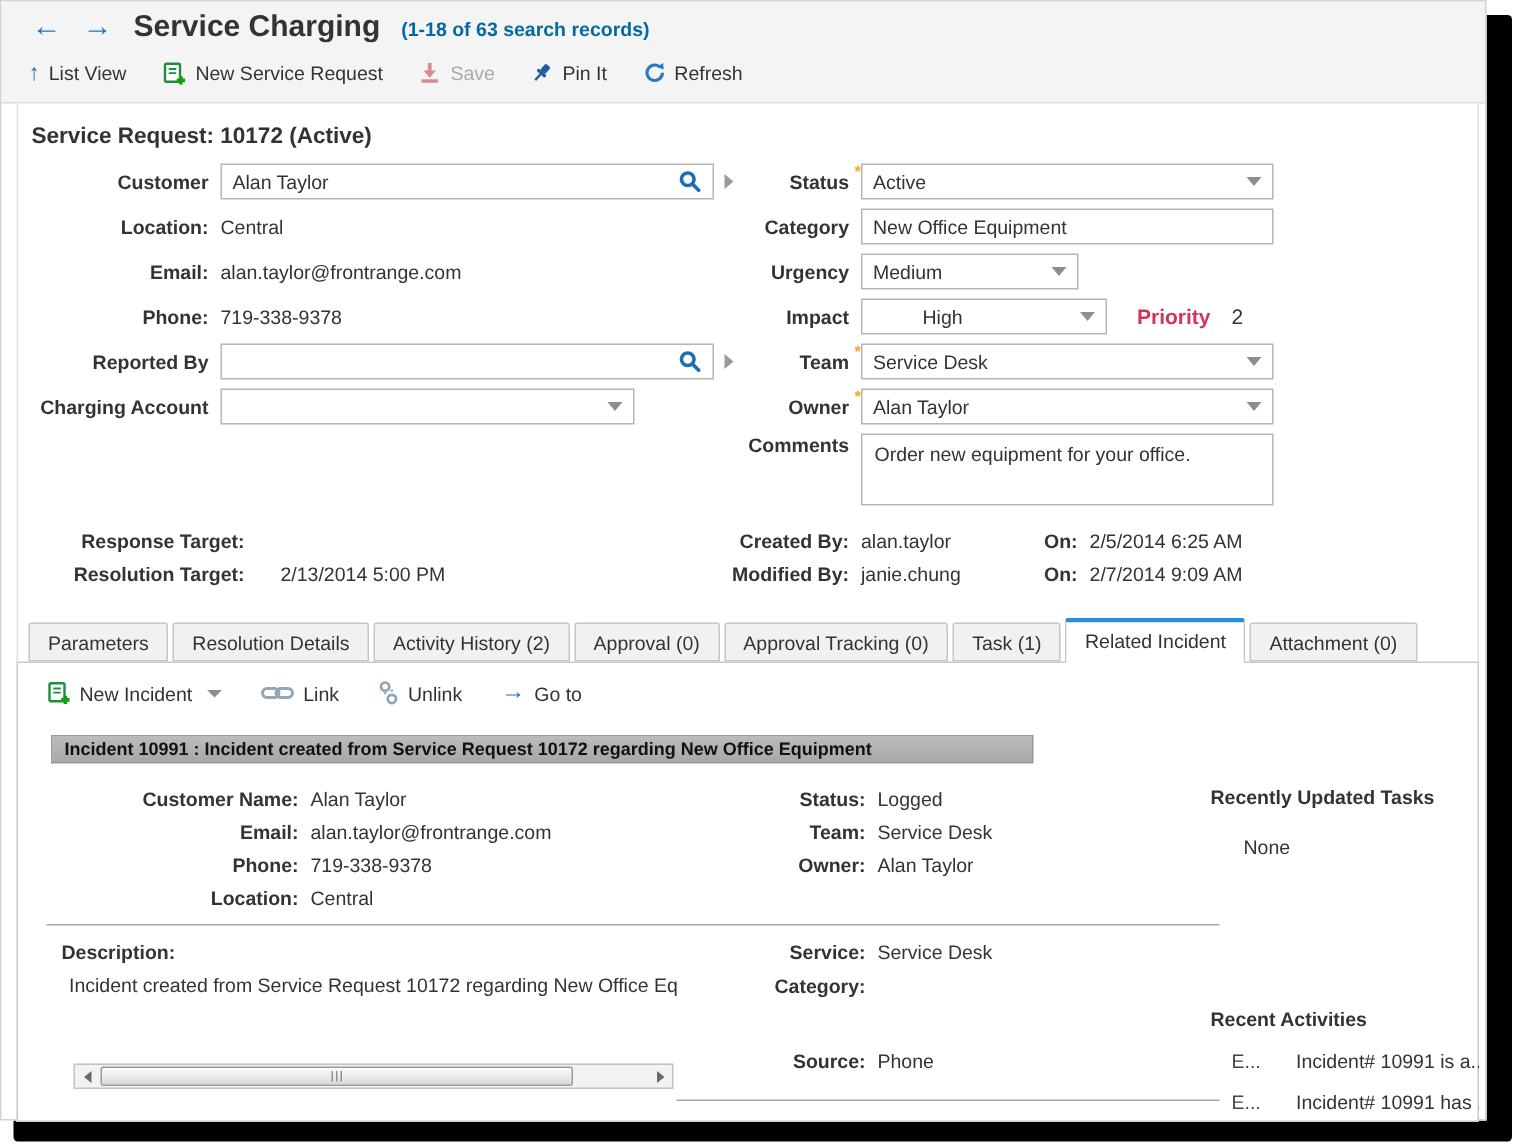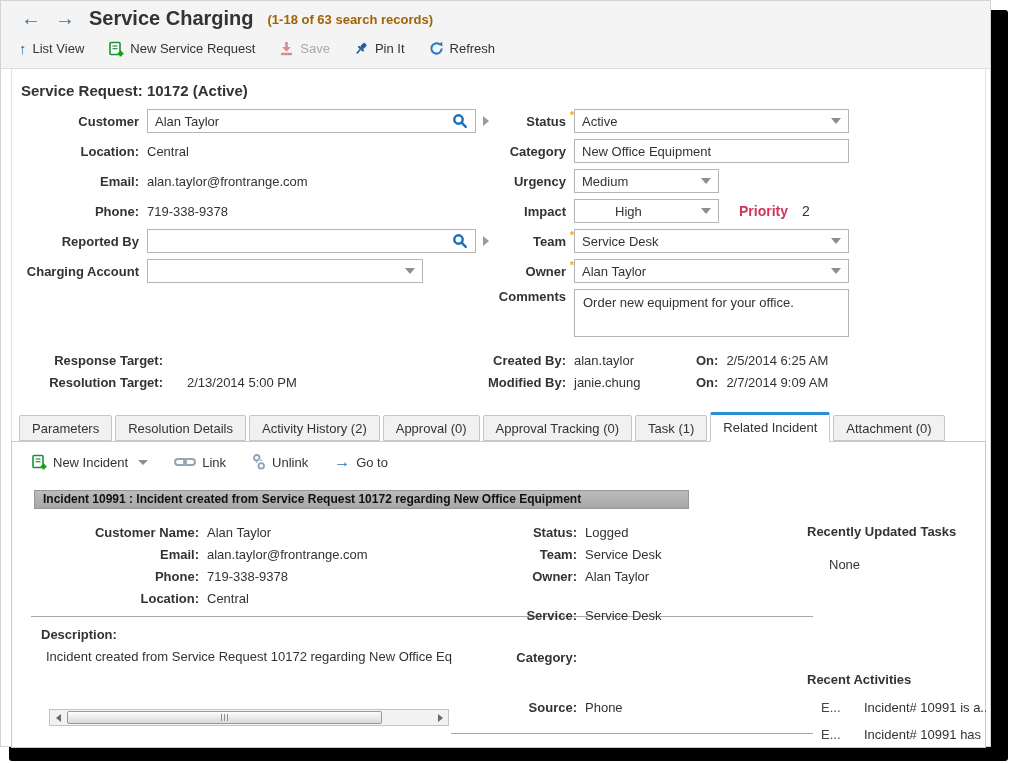--- a/index.html
+++ b/index.html
@@ -11,21 +11,21 @@
   .window { position:absolute; left:0; top:0; width:991px; height:747px;
             background:#fff; border:1px solid #d3d3d3; }
   .shadow-right { position:absolute; left:991px; top:10px; width:17px; height:749px; background:#000; border-radius:0 3px 3px 0; }
   .shadow-bottom { position:absolute; left:9px; top:747px; width:999px; height:14px; background:#000; border-radius:0 0 3px 3px; }
 
   
   .hdr { position:absolute; left:0; top:0; width:100%; height:68px; background:#f4f4f4; border-bottom:1px solid #dcdcdc; }
   .hdr-row1 { position:absolute; left:20px; top:4px; display:flex; align-items:center; gap:14px; }
   .nav-arrow { color:#2a72b5; font-size:20px; font-weight:bold; cursor:pointer; line-height:26px; }
   .page-title { font-size:20px; font-weight:bold; color:#333; }
-  .rec-count { font-size:13px; font-weight:bold; color:#a16207; margin-top:3px; }
+  .rec-count { font-size:13px; font-weight:bold; color:#0369a1; margin-top:3px; }
   .hdr-row2 { position:absolute; left:18px; top:39px; display:flex; align-items:center; gap:24px; }
   .tbtn { display:flex; align-items:center; gap:6px; font-size:13px; color:#333; cursor:pointer; }
   .tbtn.disabled { color:#a9a9a9; cursor:default; }
   .uarrow { color:#2a72b5; font-weight:bold; font-size:15px; }
   .garrow { color:#2a72b5; font-weight:bold; font-size:16px; }
 
   
   .form-panel { position:absolute; left:10px; top:68px; width:975px; height:679px; background:#fff;
                 border-left:1px solid #e2e2e2; border-right:1px solid #e2e2e2; }
   .tab-panel { position:absolute; left:10px; top:440px; width:975px; height:307px; background:#fff; border:1px solid #c9c9c9; }
@@ -218,21 +218,21 @@
     </div>
     <div class="frow" style="left:480px; top:168px; width:238px;">
       <span class="flabel rw">Urgency</span>
       <div class="sel grow">
         <span>Medium</span>
         <span class="caret"></span>
       </div>
     </div>
     <div class="frow" style="left:480px; top:198px;">
       <span class="flabel rw">Impact</span>
-      <div class="sel" style="width:145px;padding-left:40px;">
+      <div class="sel" style="width:164px;padding-left:40px;">
         <span>High</span>
         <span class="caret"></span>
       </div>
       <span class="priority-lbl">Priority</span>
       <span class="priority-val">2</span>
     </div>
     <div class="frow" style="left:480px; top:228px; width:368px;">
       <span class="flabel rw"><span>Team</span><span class="req">*</span></span>
       <div class="sel grow">
         <span>Service Desk</span>
@@ -354,21 +354,21 @@
     <div class="side-head" style="left:806px; top:523px;">Recently Updated Tasks</div>
     <div style="position:absolute; left:828px; top:556px; font-size:13px;">None</div>
 
     <div class="divider" style="left:30px; top:615px; width:782px;"></div>
 
     <div class="drow" style="left:40px; top:626px;">
       <span class="dlabel" style="text-align:left;">Description:</span>
     </div>
     <div style="position:absolute; left:45px; top:648px; font-size:13px; white-space:nowrap; overflow:hidden; width:408px;">Incident created from Service Request 10172 regarding New Office Eq</div>
 
-    <div class="drow" style="left:438px; top:607px;">
+    <div class="drow" style="left:438px; top:626px;">
       <span class="dlabel" style="width:138px;">Service:</span>
       <span class="dval">Service Desk</span>
     </div>
     <div class="drow" style="left:438px; top:649px;">
       <span class="dlabel" style="width:138px;">Category:</span>
       <span class="dval"></span>
     </div>
 
     <div class="side-head" style="left:806px; top:671px;">Recent Activities</div>
 

